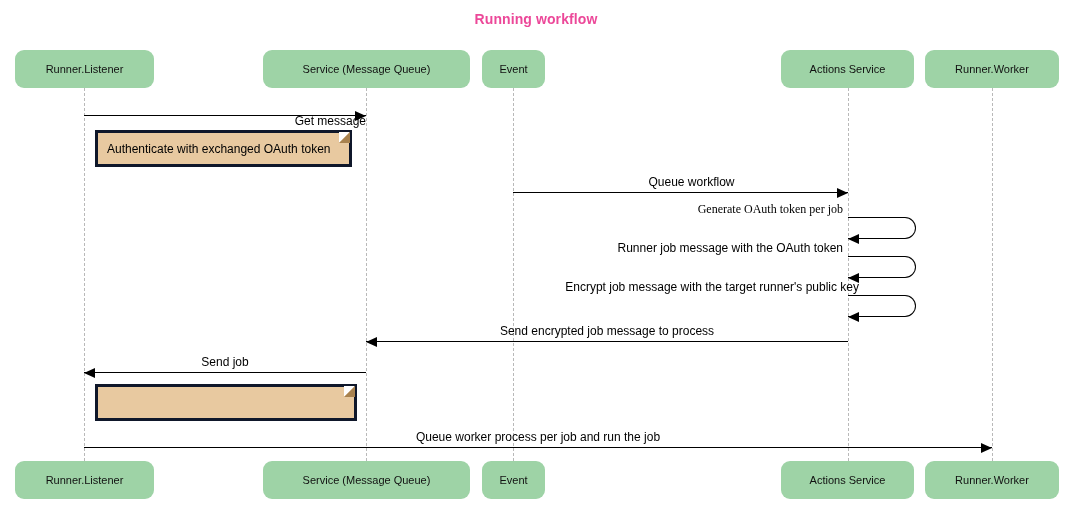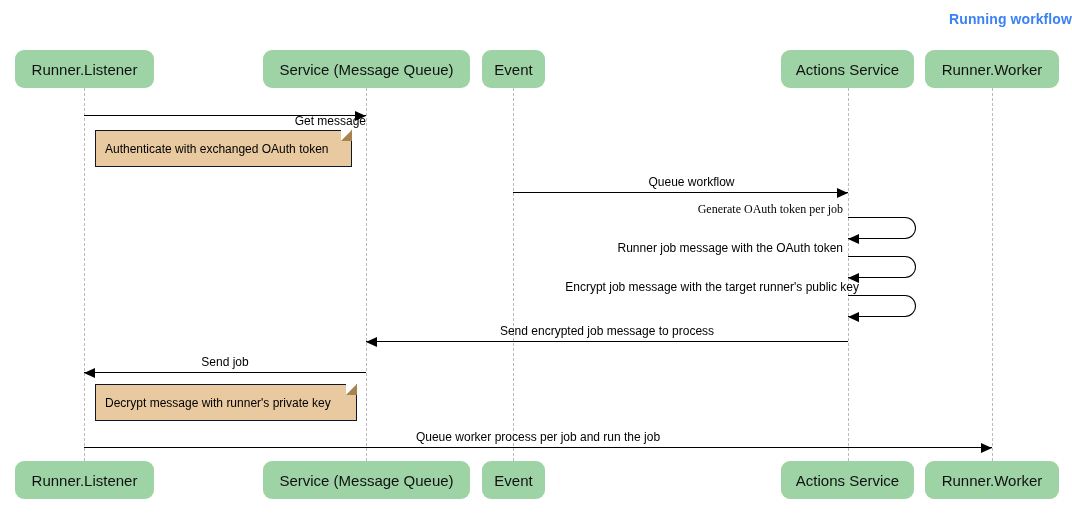--- a/index.html
+++ b/index.html
@@ -16,43 +16,43 @@
     width: 1072px;
     height: 523px;
     background: #ffffff;
     overflow: hidden;
   }
   .diagram-title {
     position: absolute;
     left: 0;
     top: 11px;
     width: 1072px;
-    text-align: right;
+    text-align: center;
     font-size: 14px;
     font-weight: bold;
-    color: #3b82f6;
+    color: #ec4899;
     letter-spacing: 0.1px;
   }
   
   .lifeline {
     position: absolute;
     width: 0;
     border-left: 1px dashed #b9b9b9;
   }
   
   .participant {
     position: absolute;
     box-sizing: border-box;
     height: 38px;
     background: #9ed3a6;
     border-radius: 9px;
     display: flex;
     align-items: center;
     justify-content: center;
-    font-size: 15px;
+    font-size: 11px;
     color: #111111;
     white-space: nowrap;
     padding: 0 12px;
   }
   
   .msg-line {
     position: absolute;
     height: 0;
     border-top: 1.6px solid #000000;
   }
@@ -84,21 +84,21 @@
     border-left: none;
     border-top-right-radius: 13px;
     border-bottom-right-radius: 13px;
     background: transparent;
   }
   
   .note {
     position: absolute;
     box-sizing: border-box;
     background: #e8c9a0;
-    border: 1px solid #0f172a;
+    border: 3px solid #0f172a;
     font-size: 12px;
     color: #000000;
     display: flex;
     align-items: center;
     padding: 0 9px;
     white-space: nowrap;
   }
   .note-fold {
     position: absolute;
     top: -1px;
@@ -161,21 +161,20 @@
     </div>
   <div id="layer-notes">
       <div class="note" style="left: 95px; top: 130px; width: 257px; height: 37px;">
         <div class="note-fold-tri"></div>
         <div class="note-fold" style="background: transparent; border-left: none; border-bottom: 11px solid rgb(168, 130, 79); border-top: none; width: 0px; height: 0px; border-right: 11px solid transparent; right: -1px; top: -1px; transform: scaleX(-1);"></div>
         <span>Authenticate with exchanged OAuth token</span>
       </div>
       <div class="note" style="left: 95px; top: 384px; width: 262px; height: 37px;">
         <div class="note-fold-tri"></div>
         <div class="note-fold" style="background: transparent; border-left: none; border-bottom: 11px solid rgb(168, 130, 79); border-top: none; width: 0px; height: 0px; border-right: 11px solid transparent; right: -1px; top: -1px; transform: scaleX(-1);"></div>
-        <span>Decrypt message with runner's private key</span>
       </div>
     </div>
   <div id="layer-participants">
       <div class="participant" style="left: 15px; top: 50px; width: 139px;">
         <span>Runner.Listener</span>
       </div>
       <div class="participant" style="left: 15px; top: 461px; width: 139px;">
         <span>Runner.Listener</span>
       </div>
       <div class="participant" style="left: 263px; top: 50px; width: 207px;">

